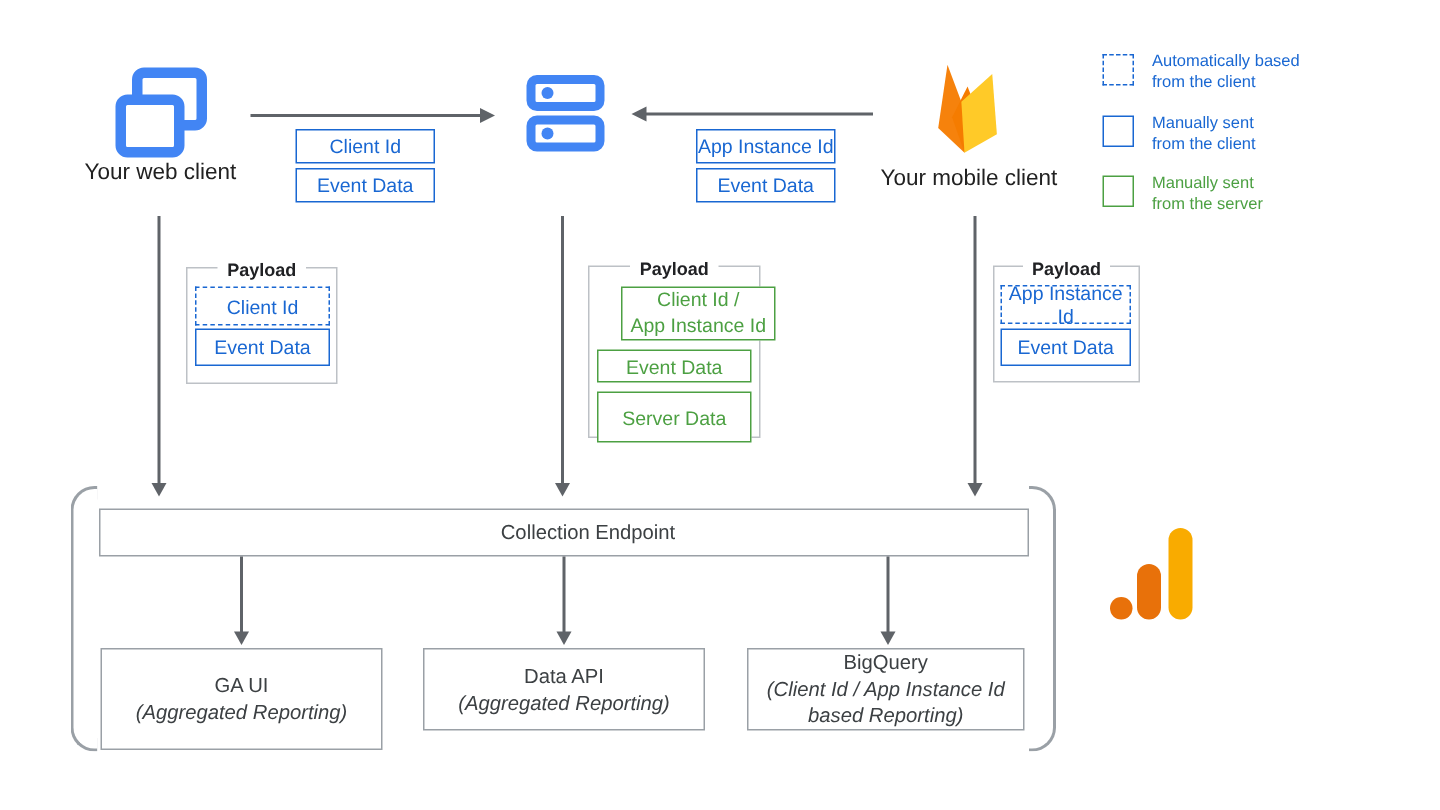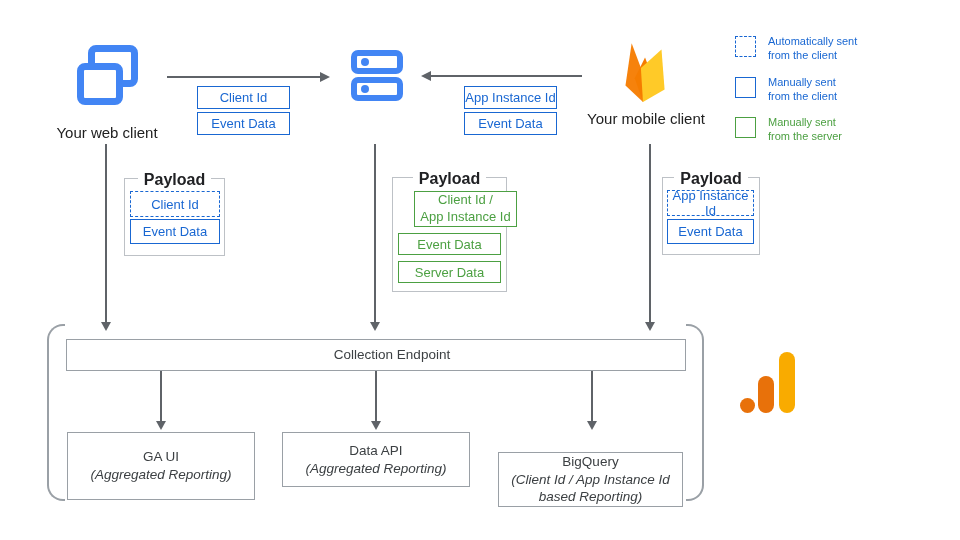--- a/index.html
+++ b/index.html
@@ -23,21 +23,21 @@
   .head-right{position:absolute;width:0;height:0;border-top:5px solid transparent;
               border-bottom:5px solid transparent;border-left:10px solid #5F6368;}
   .head-left{position:absolute;width:0;height:0;border-top:5px solid transparent;
              border-bottom:5px solid transparent;border-right:10px solid #5F6368;}
   .head-down{position:absolute;width:0;height:0;border-left:5px solid transparent;
              border-right:5px solid transparent;border-top:9px solid #5F6368;}
 
   
   .payload{position:absolute;border:1px solid #BDC1C6;background:#fff;box-sizing:border-box;}
   .payload-legend{position:absolute;top:-8px;left:0;right:0;text-align:center;}
-  .payload-legend span{background:#fff;padding:0 6px;font-size:16px;font-weight:bold;color:#202124;}
+  .payload-legend span{background:#fff;padding:0 6px;font-size:12px;font-weight:bold;color:#202124;}
 
   
   .bigbox{position:absolute;border:1px solid #9AA0A6;background:#fff;box-sizing:border-box;
           display:flex;flex-direction:column;align-items:center;justify-content:center;
           font-size:13.5px;color:#3C4043;text-align:center;line-height:1.3;}
   .bigbox .sub{font-style:italic;}
   .bracket{position:absolute;width:18px;height:177px;box-sizing:border-box;}
   .bracket.left{border-left:2px solid #9AA0A6;border-top:2px solid #9AA0A6;
                 border-bottom:2px solid #9AA0A6;border-radius:16px 0 0 16px;}
   .bracket.right{border-right:2px solid #9AA0A6;border-top:2px solid #9AA0A6;
@@ -63,21 +63,21 @@
 </style>
 </head>
 <body>
 
 <div id="canvas">
 
   <div>
     <div class="webrect" style="left:88px;top:45px;width:50px;height:42px;"></div>
     <div class="webrect" style="left:77px;top:63px;width:46px;height:42px;"></div>
   </div>
-  <div class="client-label" style="left:40px;top:124px;width:134px;">Your web client</div>
+  <div class="client-label" style="left:40px;top:106px;width:134px;">Your web client</div>
 
   <div>
     <div class="srvunit" style="left:351px;top:50px;">
         <span class="srvdot"></span>
       </div>
     <div class="srvunit" style="left:351px;top:77px;">
         <span class="srvdot"></span>
       </div>
   </div>
 
@@ -96,21 +96,21 @@
 
   <div class="tagbox blue" style="left:197px;top:86px;width:93px;height:23px;">Client Id</div>
   <div class="tagbox blue" style="left:197px;top:112px;width:93px;height:23px;">Event Data</div>
 
   <div class="tagbox blue" style="left:464px;top:86px;width:93px;height:23px;">App Instance Id</div>
   <div class="tagbox blue" style="left:464px;top:112px;width:93px;height:23px;">Event Data</div>
 
   <div>
     <div class="legend-sq blue dashed" style="left:735px;top:36px;border-width:1.5px;border-style:dashed;border-color:#1967D2;"></div>
     <div class="legend-text legend-blue" style="left:768px;top:34px;">
-      <div>Automatically sent</div>
+      <div>Automatically based</div>
       <div>from the client</div>
     </div>
 
     <div class="legend-sq" style="left:735px;top:77px;border:1.5px solid #1967D2;"></div>
     <div class="legend-text legend-blue" style="left:768px;top:75px;">
       <div>Manually sent</div>
       <div>from the client</div>
     </div>
 
     <div class="legend-sq" style="left:735px;top:117px;border:1.5px solid #4CA042;"></div>
@@ -138,21 +138,21 @@
   <div class="payload" style="left:392px;top:177px;width:115px;height:115px;">
     <div class="payload-legend"><span>Payload</span></div>
   </div>
   <div class="tagbox green" style="left:414px;top:191px;width:103px;height:36px;line-height:1.3;">
     <div>
       <div>Client Id /</div>
       <div>App Instance Id</div>
     </div>
   </div>
   <div class="tagbox green" style="left:398px;top:233px;width:103px;height:22px;">Event Data</div>
-  <div class="tagbox green" style="left:398px;top:261px;width:103px;height:22px;">Server Data</div>
+  <div class="tagbox green" style="left:398px;top:261px;width:103px;height:34px;">Server Data</div>
 
   <div class="payload" style="left:662px;top:177px;width:98px;height:78px;">
     <div class="payload-legend"><span>Payload</span></div>
   </div>
   <div class="tagbox blue dashed" style="left:667px;top:190px;width:87px;height:26px;">App Instance Id</div>
   <div class="tagbox blue" style="left:667px;top:219px;width:87px;height:25px;">Event Data</div>
 
   <div class="bracket left" style="left:47px;top:324px;"></div>
   <div class="bracket right" style="left:686px;top:324px;"></div>
 
@@ -170,21 +170,21 @@
   <div class="head-down" style="left:587px;top:421px;"></div>
 
   <div class="bigbox" style="left:67px;top:432px;width:188px;height:68px;">
     <span>GA UI</span>
     <span class="sub">(Aggregated Reporting)</span>
   </div>
   <div class="bigbox" style="left:282px;top:432px;width:188px;height:55px;">
     <span>Data API</span>
     <span class="sub">(Aggregated Reporting)</span>
   </div>
-  <div class="bigbox" style="left:498px;top:452px;width:185px;height:55px;padding:0 4px;">
+  <div class="bigbox" style="left:498px;top:432px;width:185px;height:55px;padding:0 4px;">
     <span>BigQuery</span>
     <span class="sub">(Client Id / App Instance Id based Reporting)</span>
   </div>
 
   <div>
     <div class="ga-dot" style="left:740px;top:398px;"></div>
     <div class="ga-bar-mid" style="left:758px;top:376px;"></div>
     <div class="ga-bar-tall" style="left:779px;top:352px;"></div>
   </div>
 

